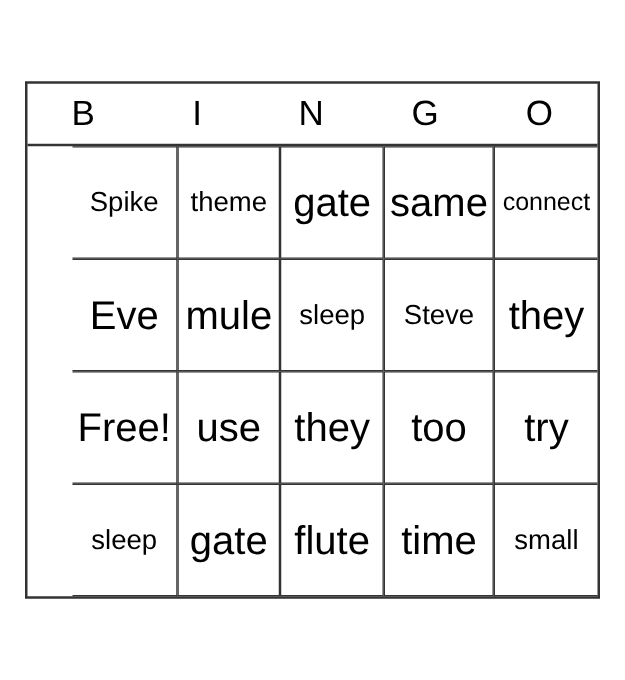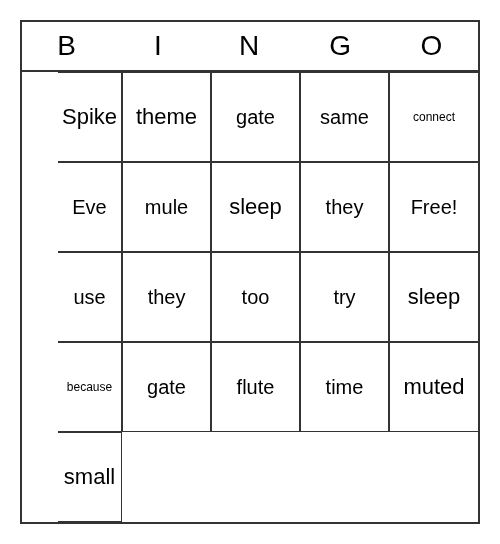--- a/index.html
+++ b/index.html
@@ -61,29 +61,29 @@
 
     .bingo-cell:nth-child(5n) {
       border-right: none;
     }
 
     .bingo-cell span {
       display: block;
     }
 
     .cell-large {
-      font-size: 20px;
+      font-size: 32px;
     }
 
     .cell-medium {
       font-size: 22px;
     }
 
     .cell-small {
-      font-size: 12px;
+      font-size: 20px;
     }
   </style>
 </head>
 <body>
 
 <div class="bingo-card">
   <div class="bingo-header">
   <div class="bingo-header-cell">B</div>
       <div class="bingo-header-cell">I</div>
       <div class="bingo-header-cell">N</div>
@@ -109,20 +109,23 @@
       <div class="bingo-cell">
         <span class="cell-large">Eve</span>
       </div>
       <div class="bingo-cell">
         <span class="cell-large">mule</span>
       </div>
       <div class="bingo-cell">
         <span class="cell-medium">sleep</span>
       </div>
       <div class="bingo-cell">
+        <span class="cell-medium">Steve</span>
+      </div>
+      <div class="bingo-cell">
         <span class="cell-large">they</span>
       </div>
       <div class="bingo-cell">
         <span class="cell-large">Free!</span>
       </div>
       <div class="bingo-cell">
         <span class="cell-large">use</span>
       </div>
       <div class="bingo-cell">
         <span class="cell-large">they</span>
@@ -130,31 +133,25 @@
       <div class="bingo-cell">
         <span class="cell-large">too</span>
       </div>
       <div class="bingo-cell">
         <span class="cell-large">try</span>
       </div>
       <div class="bingo-cell">
         <span class="cell-medium">sleep</span>
       </div>
       <div class="bingo-cell">
-        <span class="cell-small">because</span>
-      </div>
-      <div class="bingo-cell">
         <span class="cell-large">gate</span>
       </div>
       <div class="bingo-cell">
         <span class="cell-large">flute</span>
       </div>
       <div class="bingo-cell">
         <span class="cell-large">time</span>
       </div>
       <div class="bingo-cell">
-        <span class="cell-medium">muted</span>
-      </div>
-      <div class="bingo-cell">
         <span class="cell-medium">small</span>
       </div>
     </div>
 </div>
 
 </body></html>

